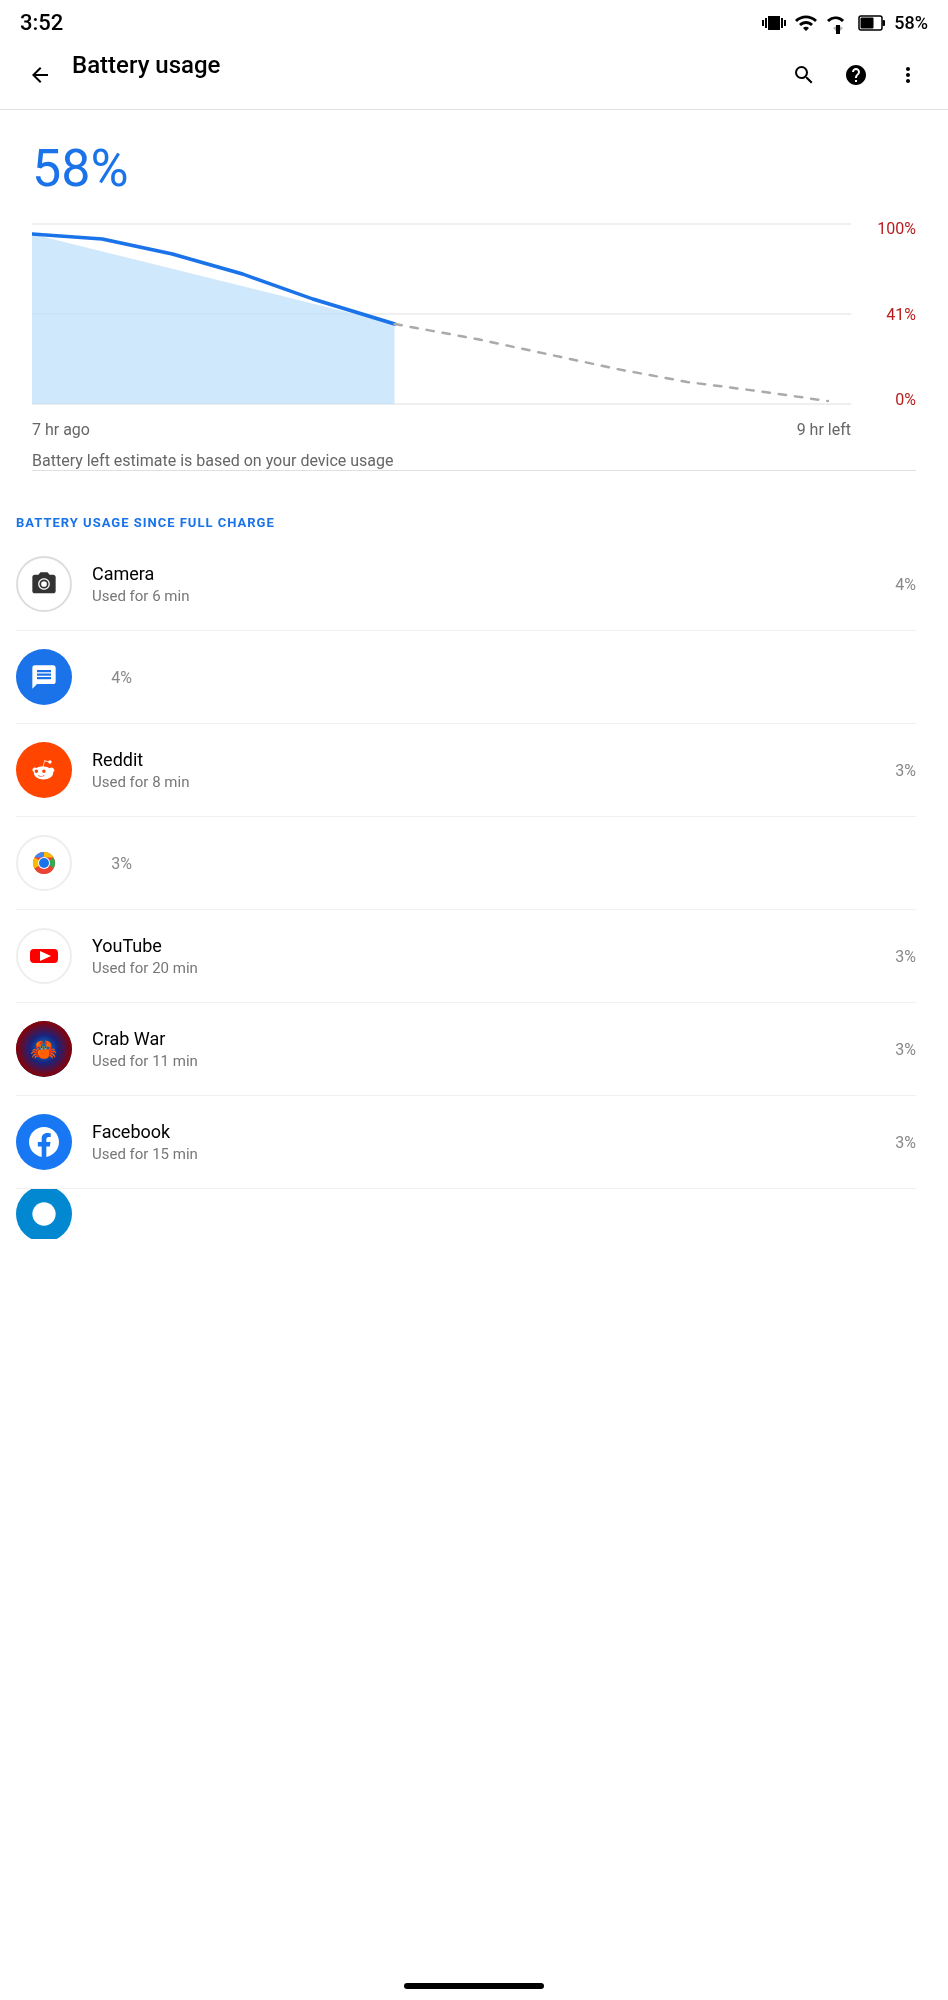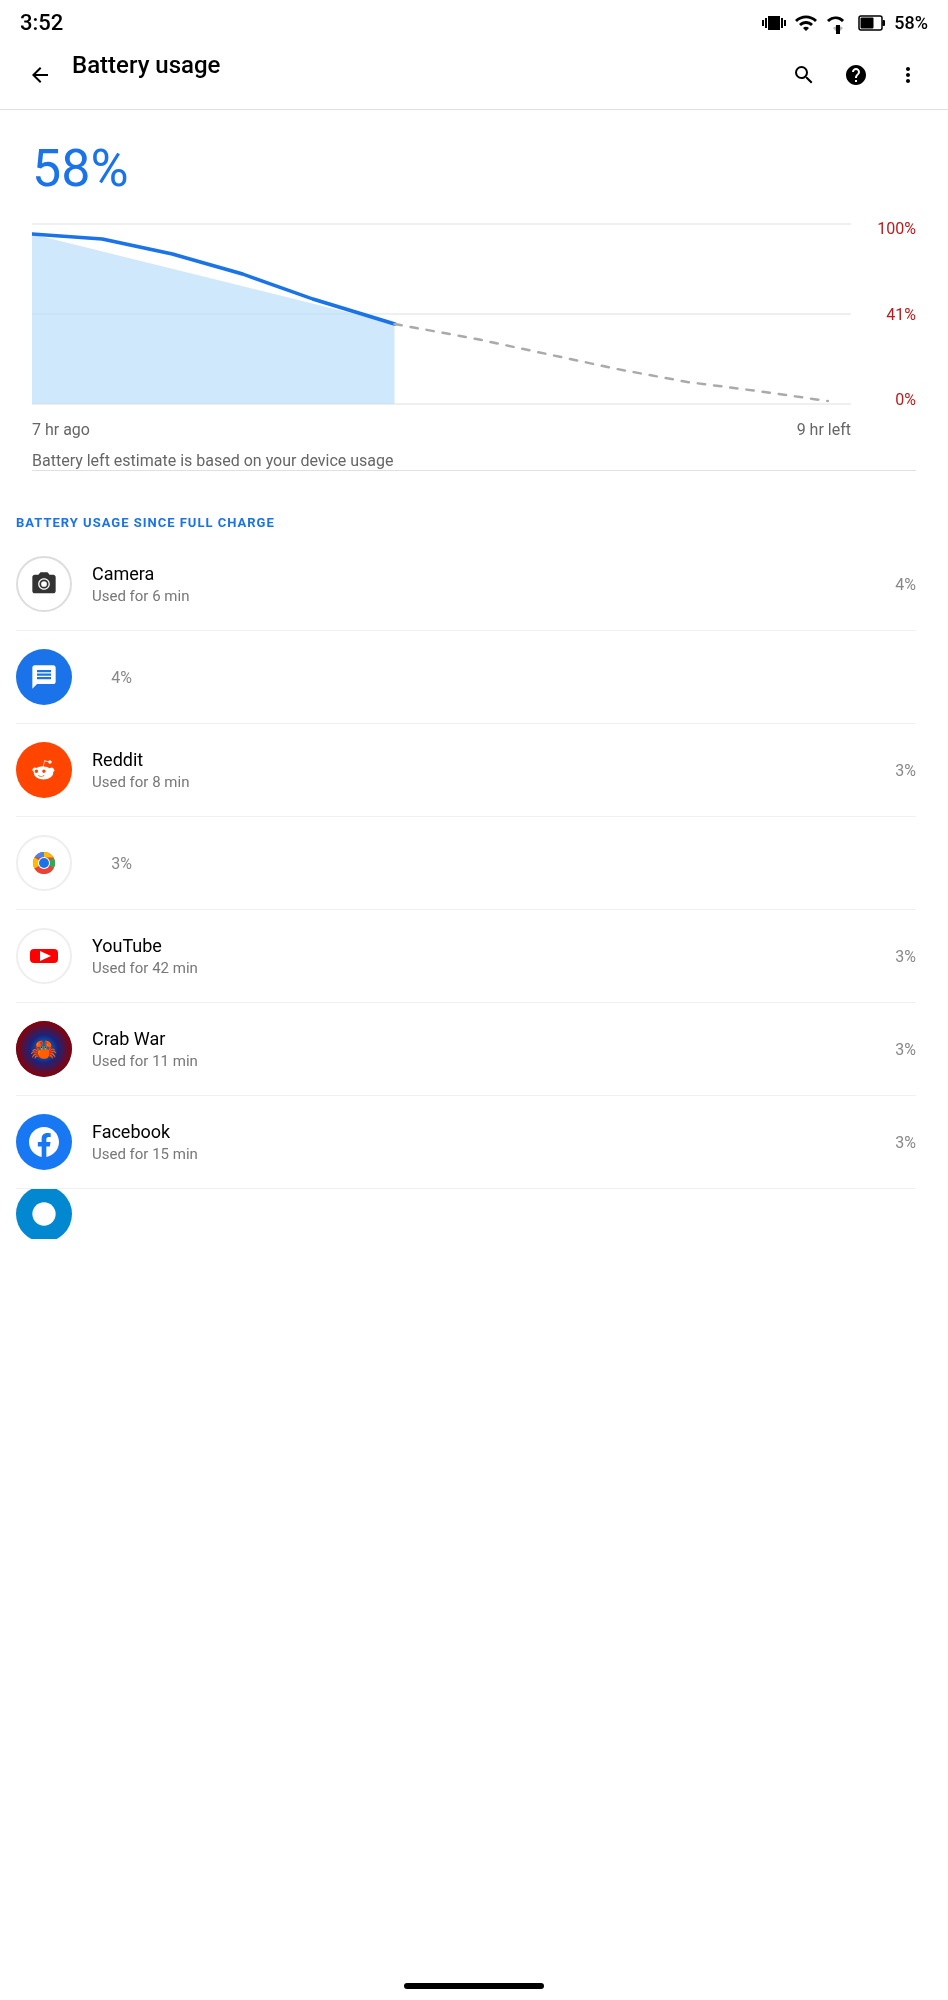--- a/index.html
+++ b/index.html
@@ -404,21 +404,21 @@
   <div class="app-item">
     <div class="app-icon icon-youtube">
       <svg width="36" height="36" viewBox="0 0 36 36">
         <circle cx="18" cy="18" r="18" fill="#fff"></circle>
         <rect x="4" y="11" width="28" height="14" rx="4" fill="#ff0000"></rect>
         <polygon points="14,13 14,23 25,18" fill="#fff"></polygon>
       </svg>
     </div>
     <div class="app-info">
       <div class="app-name">YouTube</div>
-      <div class="app-usage">Used for 42 min</div>
+      <div class="app-usage">Used for 20 min</div>
     </div>
     <span class="app-percent">3%</span>
   </div>
 
   <div class="app-item">
     <div class="app-icon icon-crabwar">
       <svg width="56" height="56" viewBox="0 0 56 56">
         <defs>
           <radialGradient id="crabGrad" cx="50%" cy="50%" r="50%">
             <stop offset="0%" stop-color="#0288d1"></stop>

